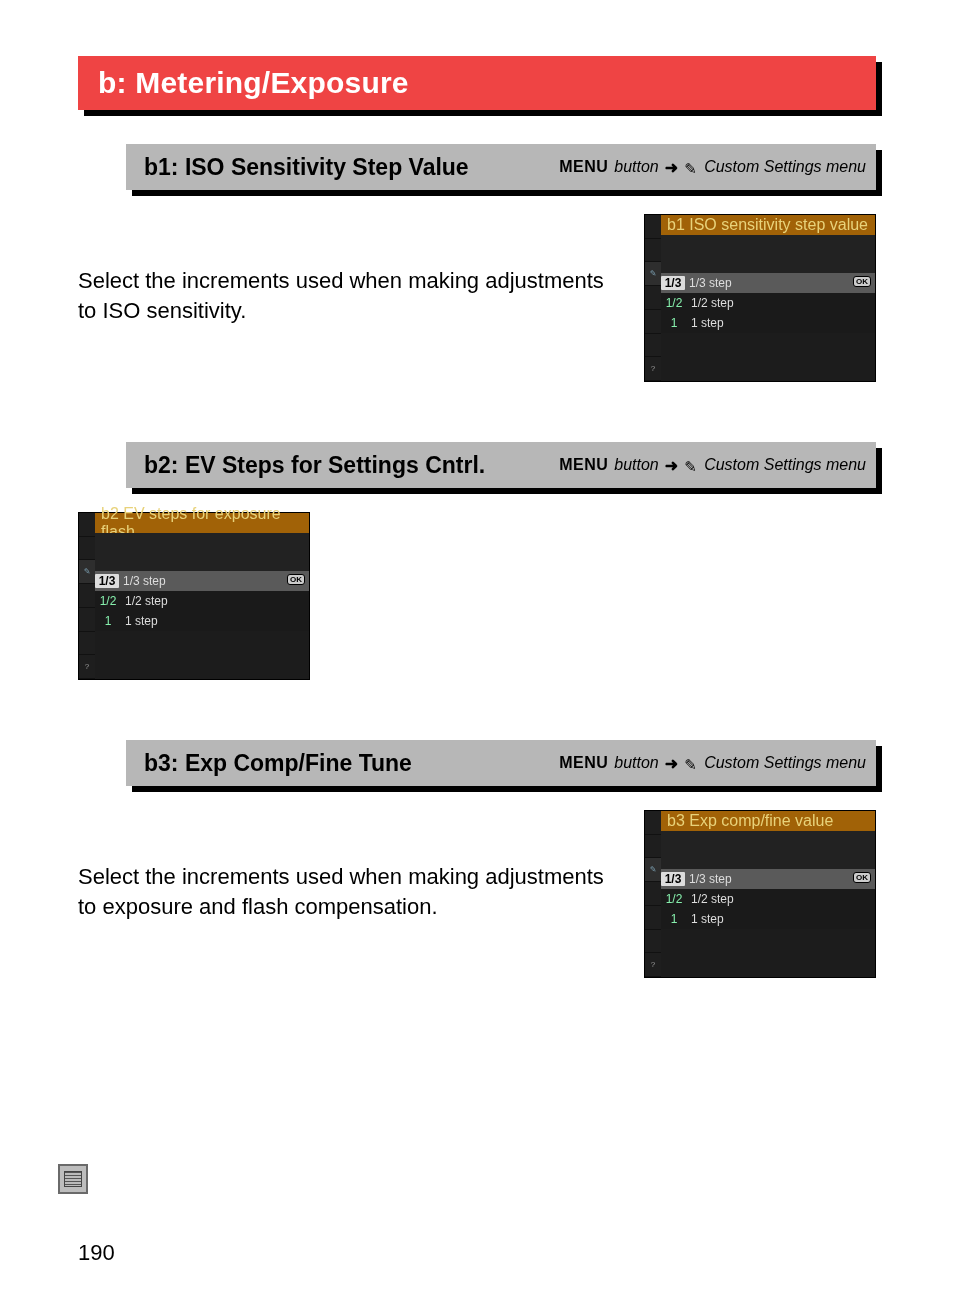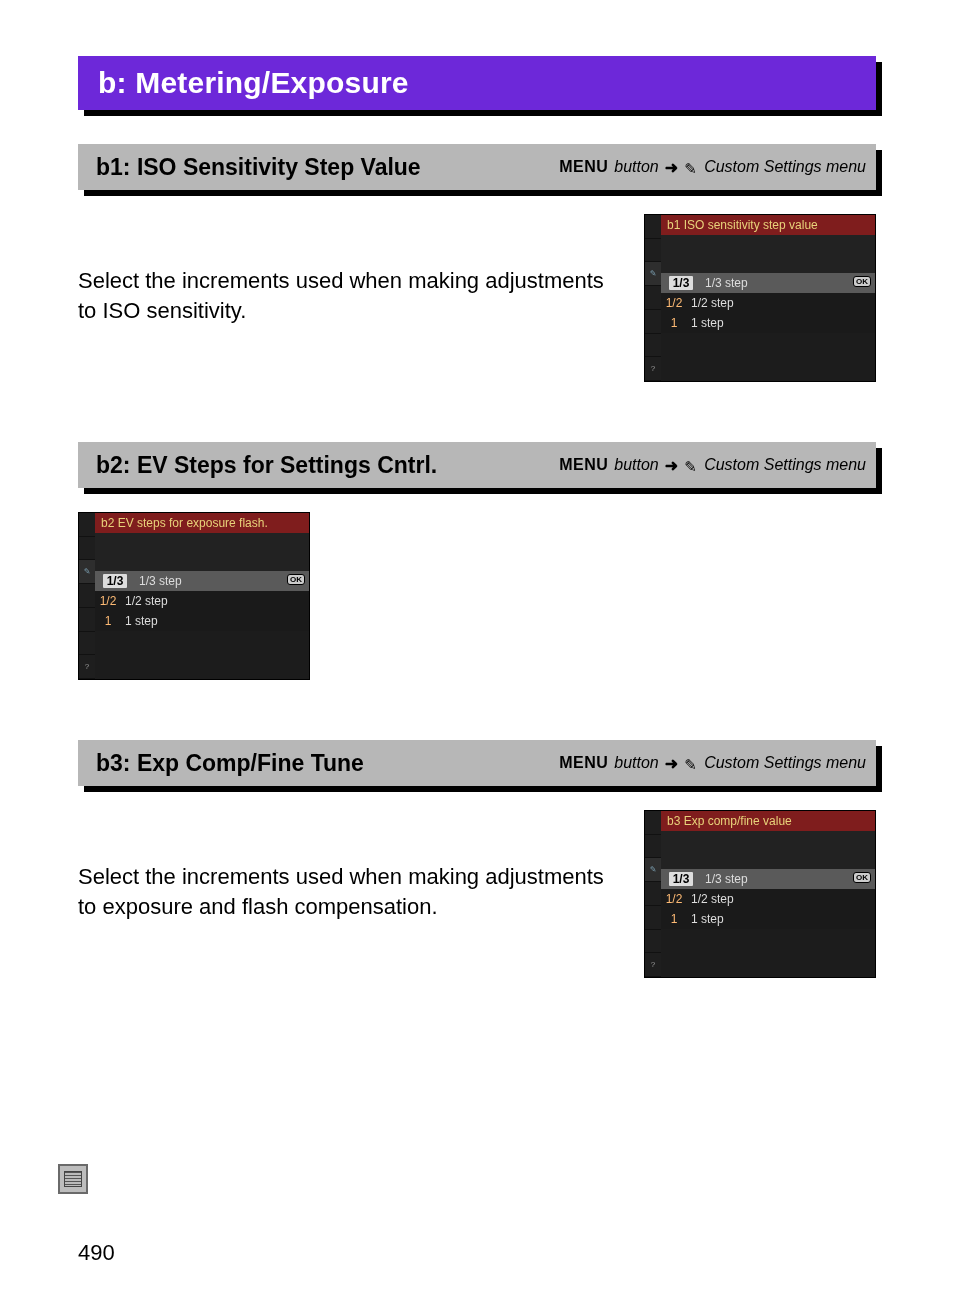--- a/index.html
+++ b/index.html
@@ -2,51 +2,51 @@
 <html><head>
 <meta charset="utf-8">
 <style>
   * { box-sizing: border-box; margin: 0; padding: 0; }
   html, body { width: 954px; height: 1314px; background: #fff; font-family: Arial, Helvetica, sans-serif; color: #000; }
   .page { width: 954px; height: 1314px; position: relative; padding: 56px 78px 0 78px; }
 
   
   .section-bar-wrap { position: relative; margin-bottom: 34px; }
   .section-bar-shadow { position: absolute; top: 6px; left: 6px; right: -6px; height: 54px; background: #000; }
-  .section-bar { position: relative; background: #6d28d9; height: 54px; display: flex; align-items: center; padding-left: 20px; }
+  .section-bar { position: relative; background: #ef4444; height: 54px; display: flex; align-items: center; padding-left: 20px; }
   .section-bar .title { color: #fff; font-weight: 800; font-size: 30px; letter-spacing: 0.2px; }
 
   
-  .sub-bar-wrap { position: relative; margin-bottom: 18px; }
+  .sub-bar-wrap { position: relative; margin-bottom: 18px; margin-left: 48px; }
   .sub-bar-shadow { position: absolute; top: 6px; left: 6px; right: -6px; height: 46px; background: #000; }
   .sub-bar { position: relative; background: #b7b7b7; height: 46px; display: flex; align-items: center; justify-content: space-between; padding: 0 10px 0 18px; }
   .sub-bar .sub-title { color: #000; font-weight: 800; font-size: 23px; }
   .breadcrumb { display: flex; align-items: center; gap: 6px; font-size: 16px; color: #000; }
   .breadcrumb .menu-label { font-weight: 700; font-family: Arial, sans-serif; letter-spacing: 0.5px; }
   .breadcrumb .italic { font-style: italic; }
   .breadcrumb .arrow { font-weight: 700; }
 
   
   .content { display: flex; gap: 36px; align-items: center; margin-bottom: 60px; }
   .desc { flex: 1; font-size: 22px; line-height: 1.35; font-weight: 400; padding-top: 2px; }
 
   
   .lcd { width: 232px; height: 168px; background: #2b2b2b; border: 1px solid #000; display: flex; flex-shrink: 0; margin-top: 6px; }
   .lcd-sidebar { width: 16px; background: #1e1e1e; display: flex; flex-direction: column; }
   .lcd-sidebar .sb { flex: 1; border-bottom: 1px solid #111; display:flex; align-items:center; justify-content:center; color:#999; font-size:8px; }
   .lcd-sidebar .sb.active { background: #2e2e2e; color:#79a; }
   .lcd-main { flex: 1; display: flex; flex-direction: column; }
-  .lcd-title-row { height: 20px; display:flex; align-items:center; padding-left:6px; color:#e8d27a; font-size:12px; font-weight:400; background:#7f1d1d; }
+  .lcd-title-row { height: 20px; display:flex; align-items:center; padding-left:6px; color:#e8d27a; font-size:16px; font-weight:400; background:#a16207; }
   .lcd-gap { height: 38px; background:#222; }
   .lcd-options { background:#1a1a1a; }
   .lcd-opt { display:flex; align-items:center; height:20px; color:#ddd; font-size:12px; position:relative; }
-  .lcd-opt .key { width:26px; text-align:center; color:#fdba74; }
+  .lcd-opt .key { width:26px; text-align:center; color:#86efac; }
   .lcd-opt .val { padding-left:4px; }
   .lcd-opt.selected { background:#5a5a5a; }
-  .lcd-opt.selected .key { background:#ddd; color:#000; border-radius:1px; margin:0 8px; width:24px; height:14px; line-height:14px; font-weight:600; }
+  .lcd-opt.selected .key { background:#ddd; color:#000; border-radius:1px; margin:0 0; width:24px; height:14px; line-height:14px; font-weight:600; }
   .lcd-opt.selected::after { content:"OK"; position:absolute; right:4px; top:3px; font-size:8px; color:#000; background:#ccc; border:1px solid #000; border-radius:3px; padding:0 2px; font-weight:700; }
   .lcd-bottom { flex:1; background:#1c1c1c; }
 
   
   .footer { position:absolute; left:78px; bottom:48px; font-size:22px; }
   .footer-icon { position:absolute; left:58px; bottom:120px; width:30px; height:30px; border:2px solid #6a6a6a; background:#bdbdbd; display:flex; align-items:center; justify-content:center; }
   .footer-icon::after { content:""; width:16px; height:14px; border:1px solid #444; background:repeating-linear-gradient(#555,#555 1px,#bbb 1px,#bbb 3px); }
 
   .pencil-icon { display:inline-block; width:14px; height:14px; position:relative; }
   .pencil-icon::before { content:"✎"; font-size:15px; line-height:14px; color:#000; }
@@ -197,15 +197,15 @@
               <span class="key">1</span>
               <span class="val">1 step</span>
             </div>
         </div>
         <div class="lcd-bottom"></div>
       </div>
     </div>
   </div>
 
   <div class="footer-icon"></div>
-  <div class="footer">490</div>
+  <div class="footer">190</div>
 
 </div>
 
 </body></html>

